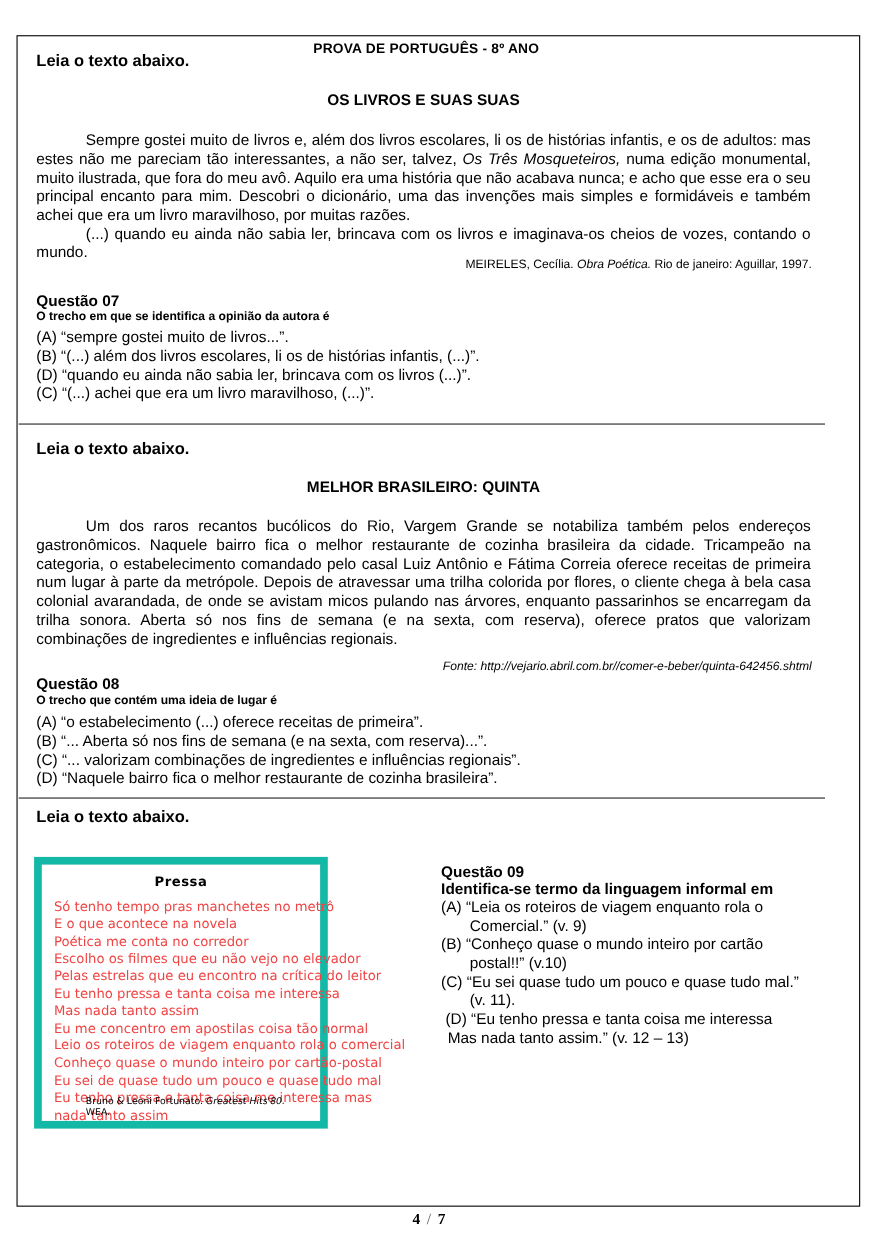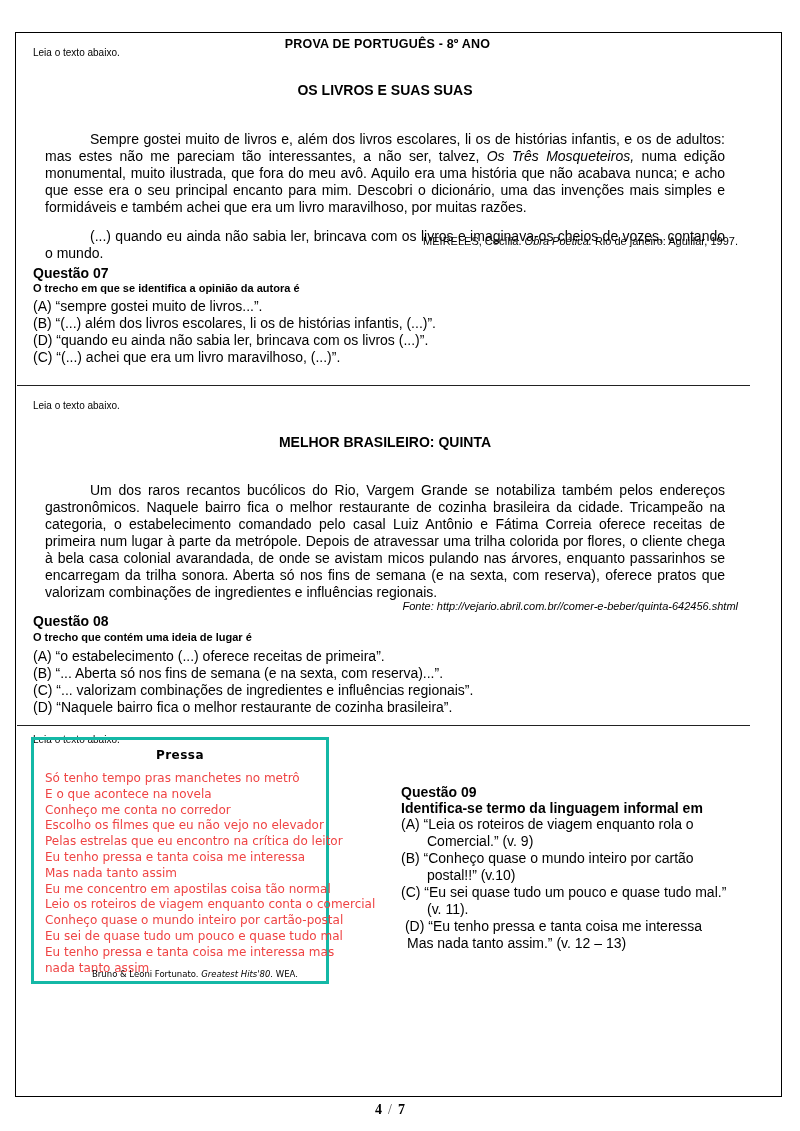--- a/index.html
+++ b/index.html
@@ -3,32 +3,32 @@
 <meta charset="utf-8">
 <style>
   html, body { margin: 0; padding: 0; background: #ffffff; }
   body { width: 800px; height: 1131px; position: relative; overflow: hidden;
          font-family: "Liberation Sans", sans-serif; color: #000; }
   .abs { position: absolute; }
   .page-frame { position: absolute; left: 15px; top: 32px; width: 767px; height: 1065px;
                 border: 1.5px solid #000; box-sizing: border-box; }
   .header-title { left: 0; width: 775px; top: 37px; text-align: center; font-weight: bold;
                   font-size: 12.5px; letter-spacing: 0.2px; }
-  .lead { left: 33px; font-weight: normal; font-size: 10px; }
+  .lead { left: 33px; font-weight: bold; font-size: 15px; }
   .text-title { left: 0; width: 770px; text-align: center; font-weight: bold; font-size: 14px; }
   .para { left: 33px; width: 704px; font-size: 14px; line-height: 17px; text-align: justify;
           font-stretch: condensed; }
-  .para p { margin: 12px; text-indent: 45px; }
+  .para p { margin: 0; text-indent: 45px; }
   .source { right: 62px; font-size: 11px; text-align: right; }
   .q-num { left: 33px; font-weight: bold; font-size: 14px; }
   .q-stem { left: 33px; font-weight: bold; font-size: 11px; }
   .options { left: 33px; font-size: 14px; line-height: 17px; }
   .options div { white-space: nowrap; }
   .sep { left: 17px; width: 733px; height: 0; border-top: 1.5px solid #222; }
-  .poem-box { left: 31px; top: 737px; width: 298px; height: 247px; border: 3px solid #14b8a6;
+  .poem-box { left: 31px; top: 779px; width: 267px; height: 247px; border: 7px solid #14b8a6;
               box-sizing: border-box; font-family: "DejaVu Sans", sans-serif; }
   .poem-title { position: absolute; left: 0; width: 100%; top: 8px; text-align: center;
                 font-weight: bold; font-size: 12px; letter-spacing: 0.5px; }
   .poem-lines { position: absolute; left: 11px; top: 31px; font-size: 12px; line-height: 15.8px;
                 color: #ef4444; }
   .poem-lines div { white-space: nowrap; }
   .poem-credit { position: absolute; right: 28px; bottom: 2px; font-size: 8.5px; margin-left: 40px; }
   .q9 { left: 401px; font-size: 14px; }
   .q9 .q9-num { font-weight: bold; }
   .q9 .q9-stem { font-weight: bold; }
@@ -83,27 +83,27 @@
 
 <div class="abs sep" style="top:725px;"></div>
 
 <div class="abs lead" style="top:734px;">Leia o texto abaixo.</div>
 
 <div class="abs poem-box">
   <div class="poem-title">Pressa</div>
   <div class="poem-lines">
     <div>Só tenho tempo pras manchetes no metrô</div>
     <div>E o que acontece na novela</div>
-    <div>Conheço me conta no corredor</div>
+    <div>Poética me conta no corredor</div>
     <div>Escolho os filmes que eu não vejo no elevador</div>
     <div>Pelas estrelas que eu encontro na crítica do leitor</div>
     <div>Eu tenho pressa e tanta coisa me interessa</div>
     <div>Mas nada tanto assim</div>
     <div>Eu me concentro em apostilas coisa tão normal</div>
-    <div>Leio os roteiros de viagem enquanto conta o comercial</div>
+    <div>Leio os roteiros de viagem enquanto rola o comercial</div>
     <div>Conheço quase o mundo inteiro por cartão-postal</div>
     <div>Eu sei de quase tudo um pouco e quase tudo mal</div>
     <div>Eu tenho pressa e tanta coisa me interessa mas</div>
     <div>nada tanto assim</div>
   </div>
   <div class="poem-credit"><span>Bruno &amp; Leoni Fortunato. </span><i>Greatest Hits'80.</i><span> WEA.</span></div>
 </div>
 
 <div class="abs q9" style="top:784px;">
   <div class="q9-num">Questão 09</div>

